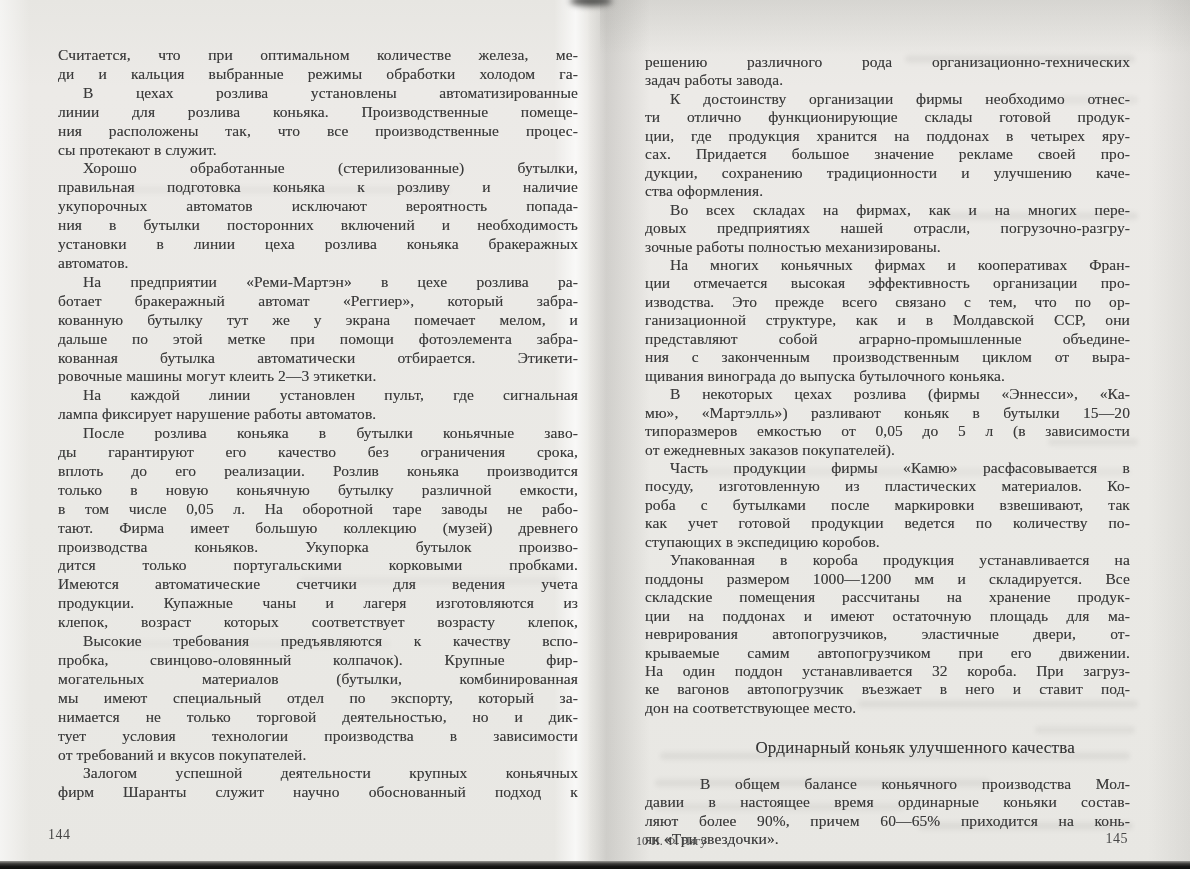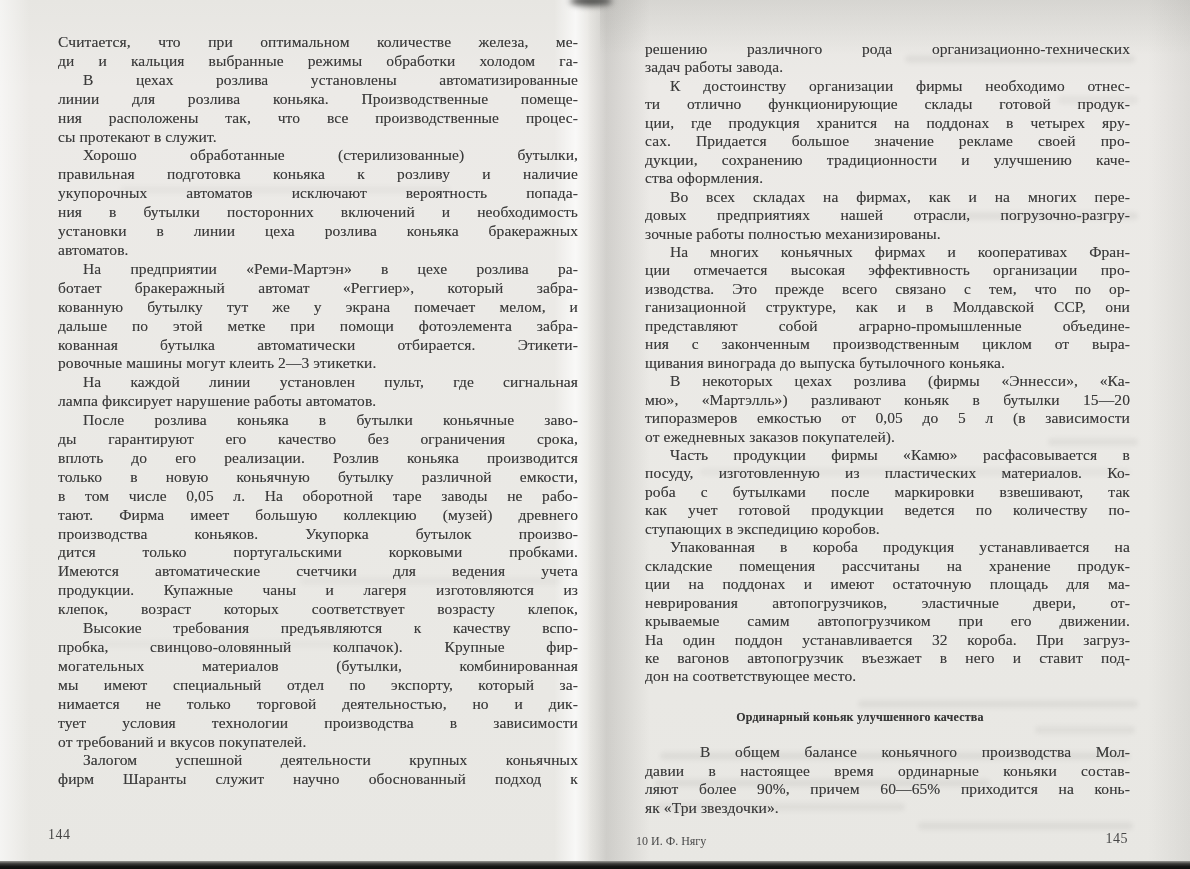--- a/index.html
+++ b/index.html
@@ -20,31 +20,31 @@
     background:linear-gradient(90deg, rgba(90,88,84,0) 0%, rgba(90,88,84,0.18) 30%, rgba(90,88,84,0.10) 62%, rgba(90,88,84,0) 100%); }
   #right-top-tint { left:600px; right:0; top:0; height:55px;
     background:linear-gradient(180deg, rgba(120,118,114,0.15), rgba(120,118,114,0)); }
   #right-edge-tint { right:0; top:0; bottom:8px; width:42px;
     background:linear-gradient(270deg, rgba(100,98,94,0.10), rgba(100,98,94,0)); }
   #top-smudge { left:570px; top:-4px; width:42px; height:10px; background:#4e4e4c;
     border-radius:50%; filter:blur(3px); }
   #bottom-band { left:0; right:0; bottom:0; height:8px;
     background:linear-gradient(180deg,#9a9995 0%, #3c3b39 35%, #141413 70%, #0e0e0d 100%); }
 
-  .page { position:absolute; color:#3b3b3b; text-shadow:0 0 0.6px rgba(59,59,59,0.5); }
+  .page { position:absolute; color:#3b3b3b; text-shadow:0 0 0.6px rgba(59,59,59,0.5);margin-top:13px; }
   #page-left  { left:58px;  top:33px; width:520px; font-size:15.5px; line-height:18.9px;  }
   #page-right { left:645px; top:40px; width:485px; font-size:15.5px; line-height:18.45px; }
 
   .line { text-align:justify; text-align-last:justify; letter-spacing:0.1px; }
   .line.end { text-align-last:left; }
   .line.ind { text-indent:25px; }
   .line.ind2 { text-indent:55px; }
 
-  #section-heading { font-weight:bold; font-size:12px; letter-spacing:0.2px;
-    text-align:center; margin:22px 55px 17px 0; color:#383838; }
+  #section-heading { font-weight:normal; font-size:17px; letter-spacing:0.2px;
+    text-align:right; margin:22px 55px 17px 0; color:#383838; }
 
   .pagenum { position:absolute; font-size:14px; color:#464646; letter-spacing:0.5px; }
   #pn-left  { left:48px; top:827px; }
   #pn-right { left:1090px; top:831px; width:38px; text-align:right; }
   #footer-sig { position:absolute; left:636px; top:834px; font-size:12px; color:#4a4a4a; }
 
   .ghost { position:absolute; height:8px; border-radius:4px; background:#7d7c78; filter:blur(2.2px); }
 </style>
 </head>
 <body>
@@ -142,20 +142,21 @@
         <div class="line ind">В некоторых цехах розлива (фирмы «Эннесси», «Ка-</div>
         <div class="line">мю», «Мартэлль») разливают коньяк в бутылки 15—20</div>
         <div class="line">типоразмеров емкостью от 0,05 до 5 л (в зависимости</div>
         <div class="line end">от ежедневных заказов покупателей).</div>
         <div class="line ind">Часть продукции фирмы «Камю» расфасовывается в</div>
         <div class="line">посуду, изготовленную из пластических материалов. Ко-</div>
         <div class="line">роба с бутылками после маркировки взвешивают, так</div>
         <div class="line">как учет готовой продукции ведется по количеству по-</div>
         <div class="line end">ступающих в экспедицию коробов.</div>
         <div class="line ind">Упакованная в короба продукция устанавливается на</div>
+        <div class="line">поддоны размером 1000—1200 мм и складируется. Все</div>
         <div class="line">складские помещения рассчитаны на хранение продук-</div>
         <div class="line">ции на поддонах и имеют остаточную площадь для ма-</div>
         <div class="line">неврирования автопогрузчиков, эластичные двери, от-</div>
         <div class="line">крываемые самим автопогрузчиком при его движении.</div>
         <div class="line">На один поддон устанавливается 32 короба. При загруз-</div>
         <div class="line">ке вагонов автопогрузчик въезжает в него и ставит под-</div>
         <div class="line end">дон на соответствующее место.</div>
       </div>
     <h2 id="section-heading">Ординарный коньяк улучшенного качества</h2>
     <div>

